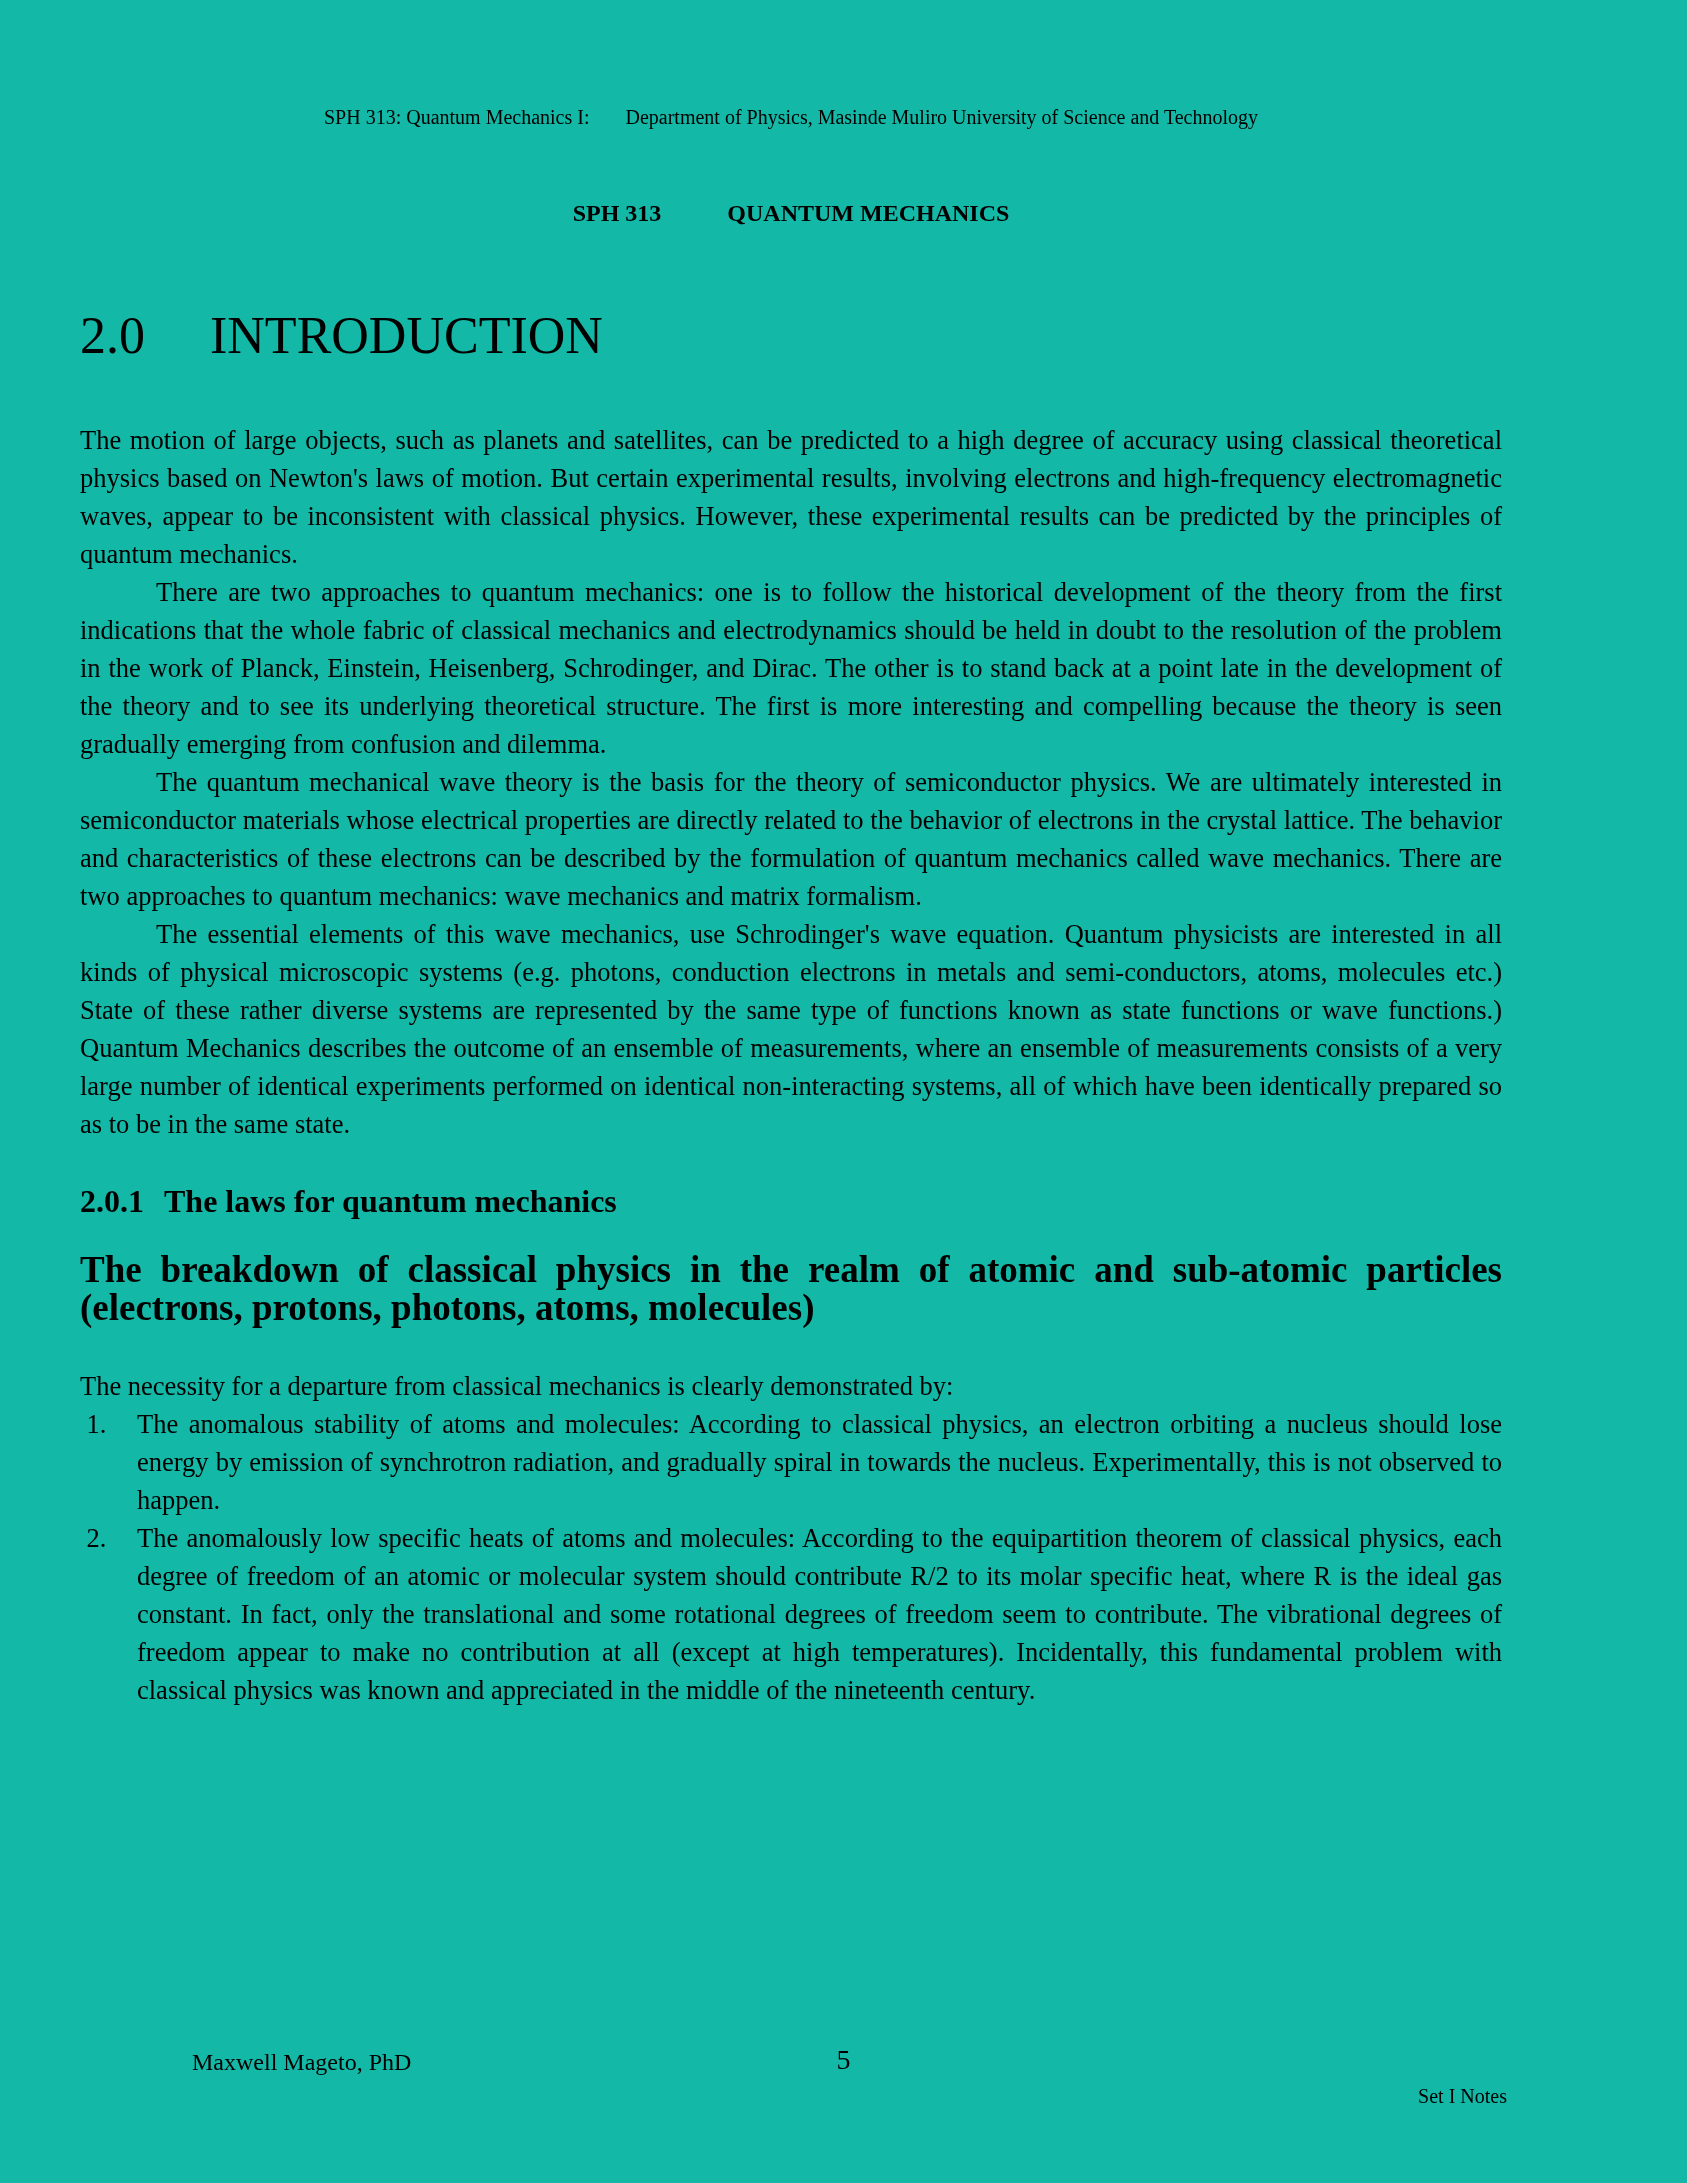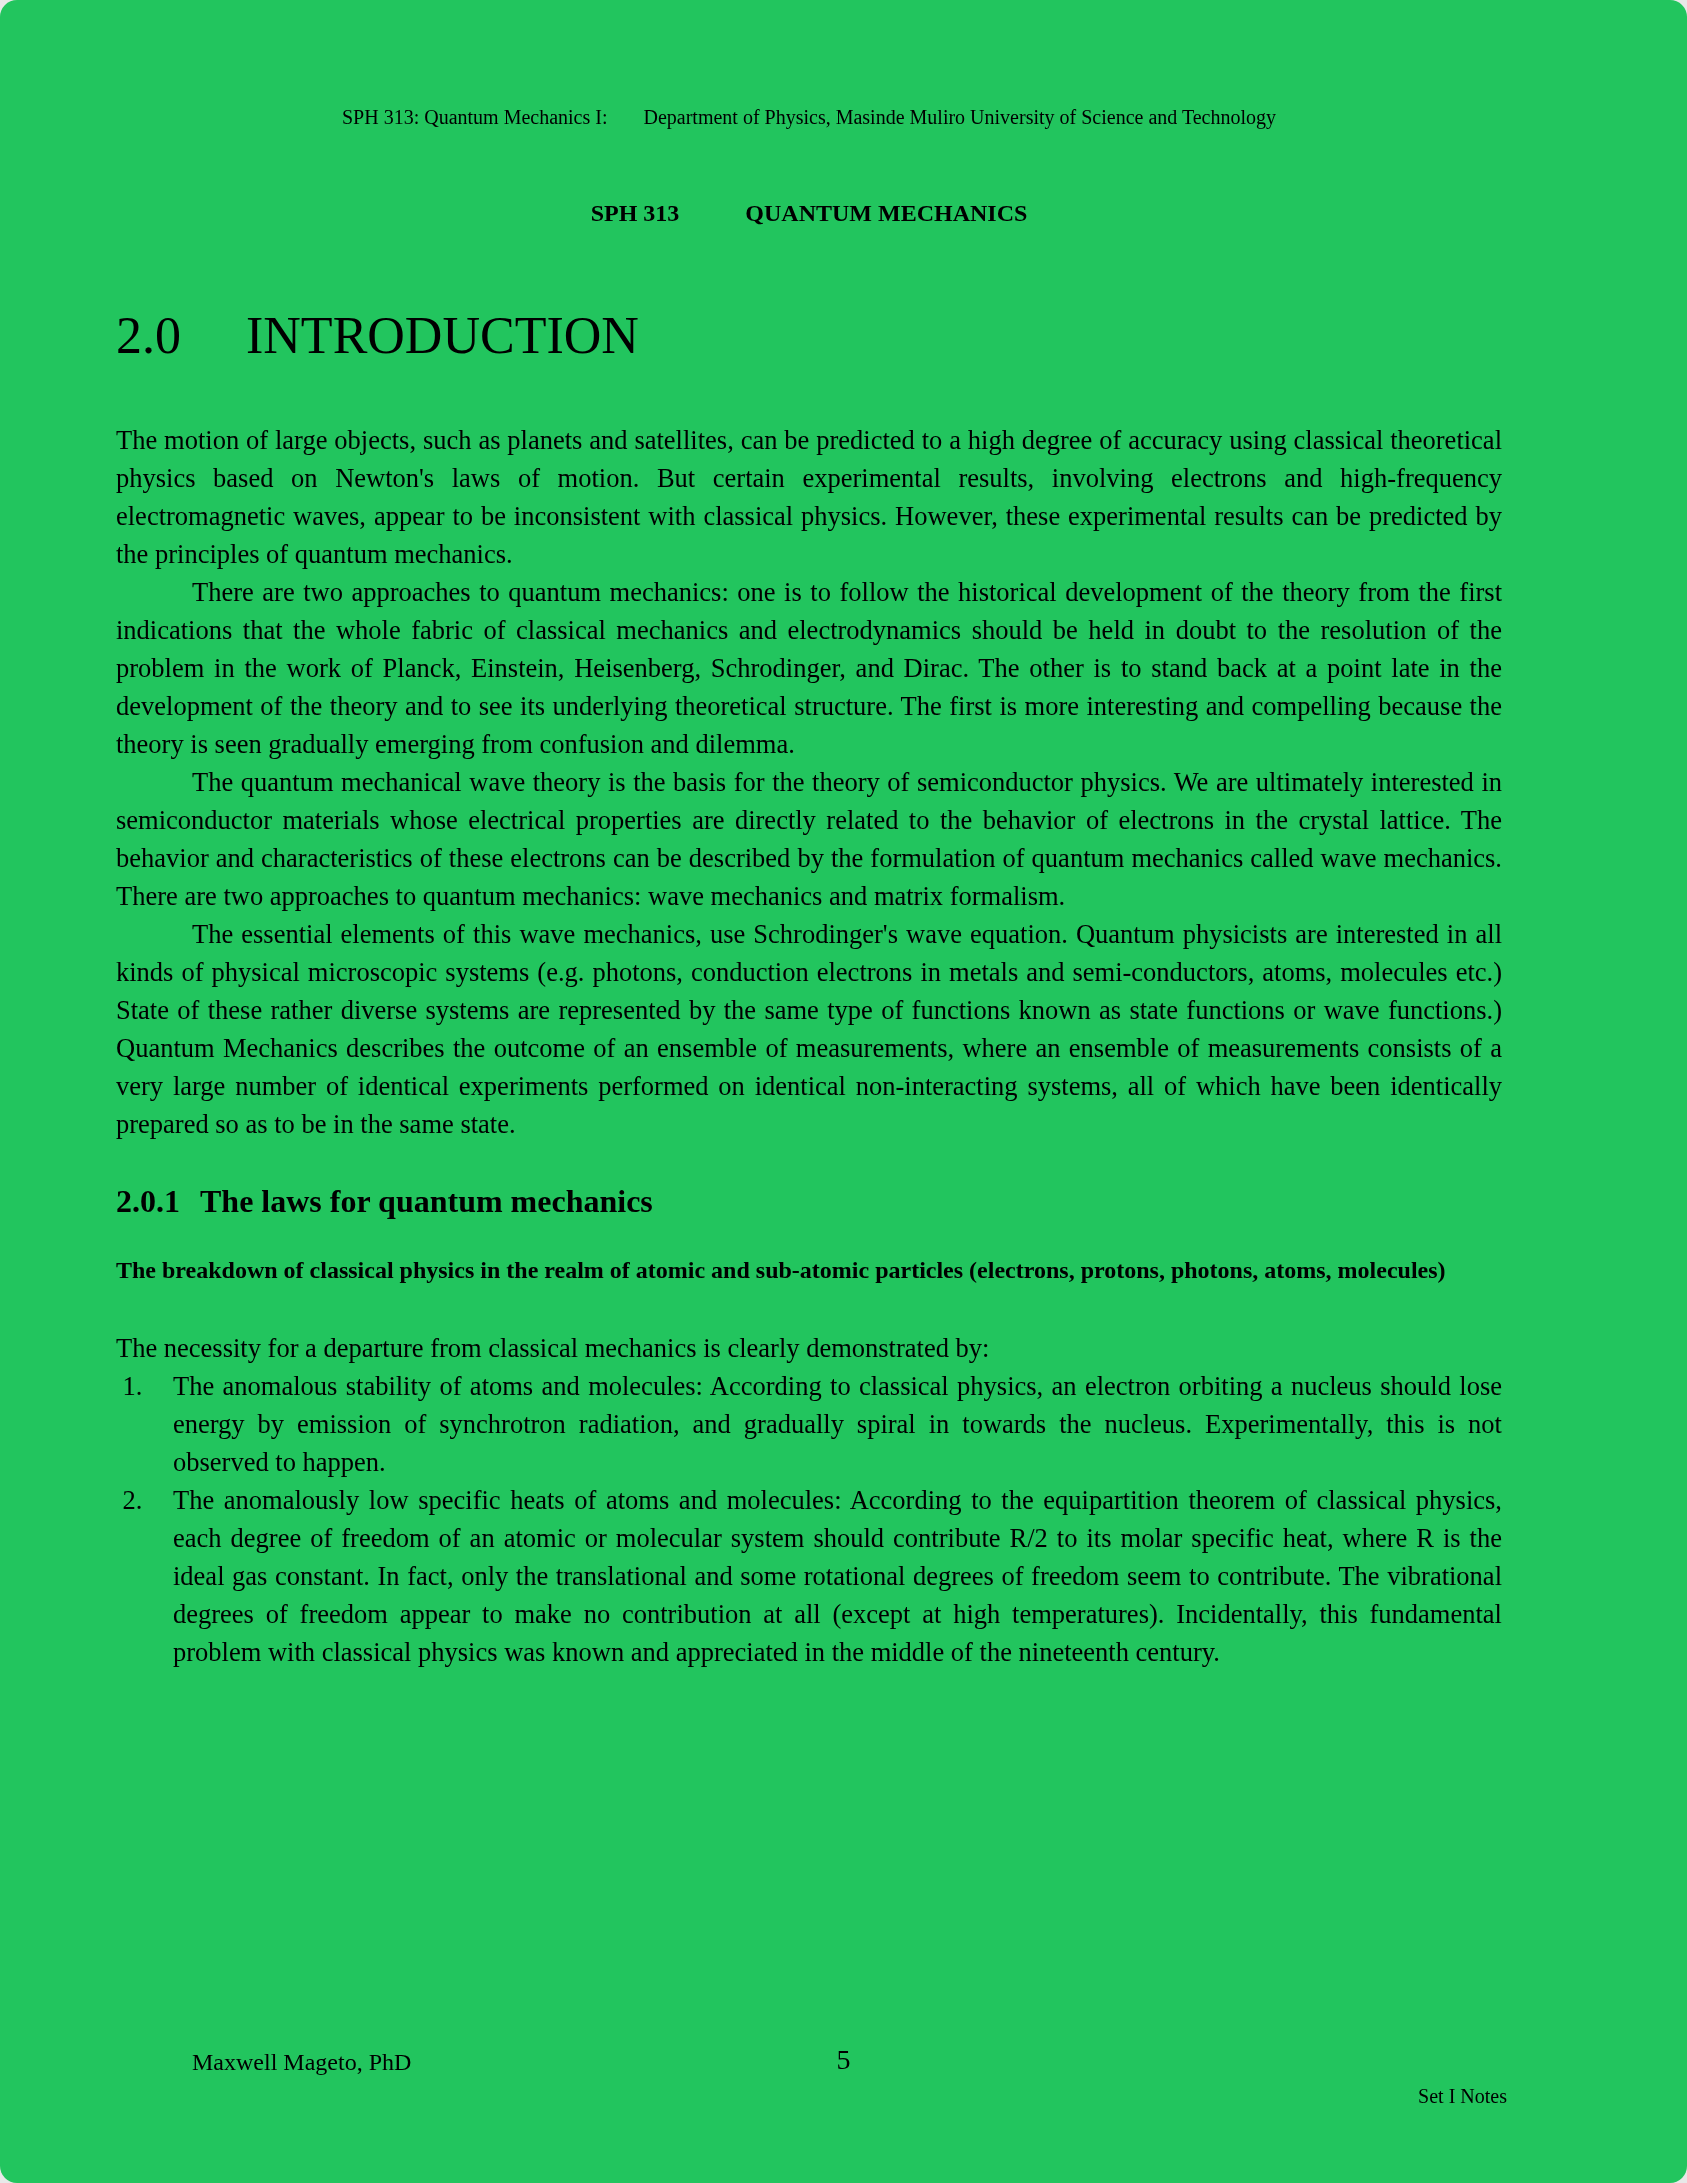--- a/index.html
+++ b/index.html
@@ -4,27 +4,26 @@
 <style>
   html, body {
     margin: 0;
     padding: 0;
     background: #e8e8e8;
   }
   .page {
     position: relative;
     width: 1687px;
     height: 2183px;
-    background: #22c55e;
+    background: #14b8a6;
     color: #000000;
     font-family: "Liberation Serif", "DejaVu Serif", serif;
     box-sizing: border-box;
-    padding: 105px 185px 0 116px;
+    padding: 105px 185px 0 80px;
     overflow: hidden;
-    border-radius: 17px;
   }
 
   
   .running-header {
     font-size: 20px;
     line-height: 25px;
     text-align: center;
     white-space: nowrap;
   }
   .hgap { display: inline-block; width: 36px; }
@@ -64,21 +63,21 @@
     margin: 38px 0 0 0;
     font-size: 32px;
     line-height: 40px;
     font-weight: bold;
   }
   .subsec .num { margin-right: 20px; }
 
   
   .bold-sub {
     margin-top: 30px;
-    font-size: 24px;
+    font-size: 37px;
     font-weight: bold;
   }
 
   
   .list-intro { margin-top: 40px; }
   .list-item {
     position: relative;
     padding-left: 57px;
     font-size: 26.5px;
     line-height: 38px;

